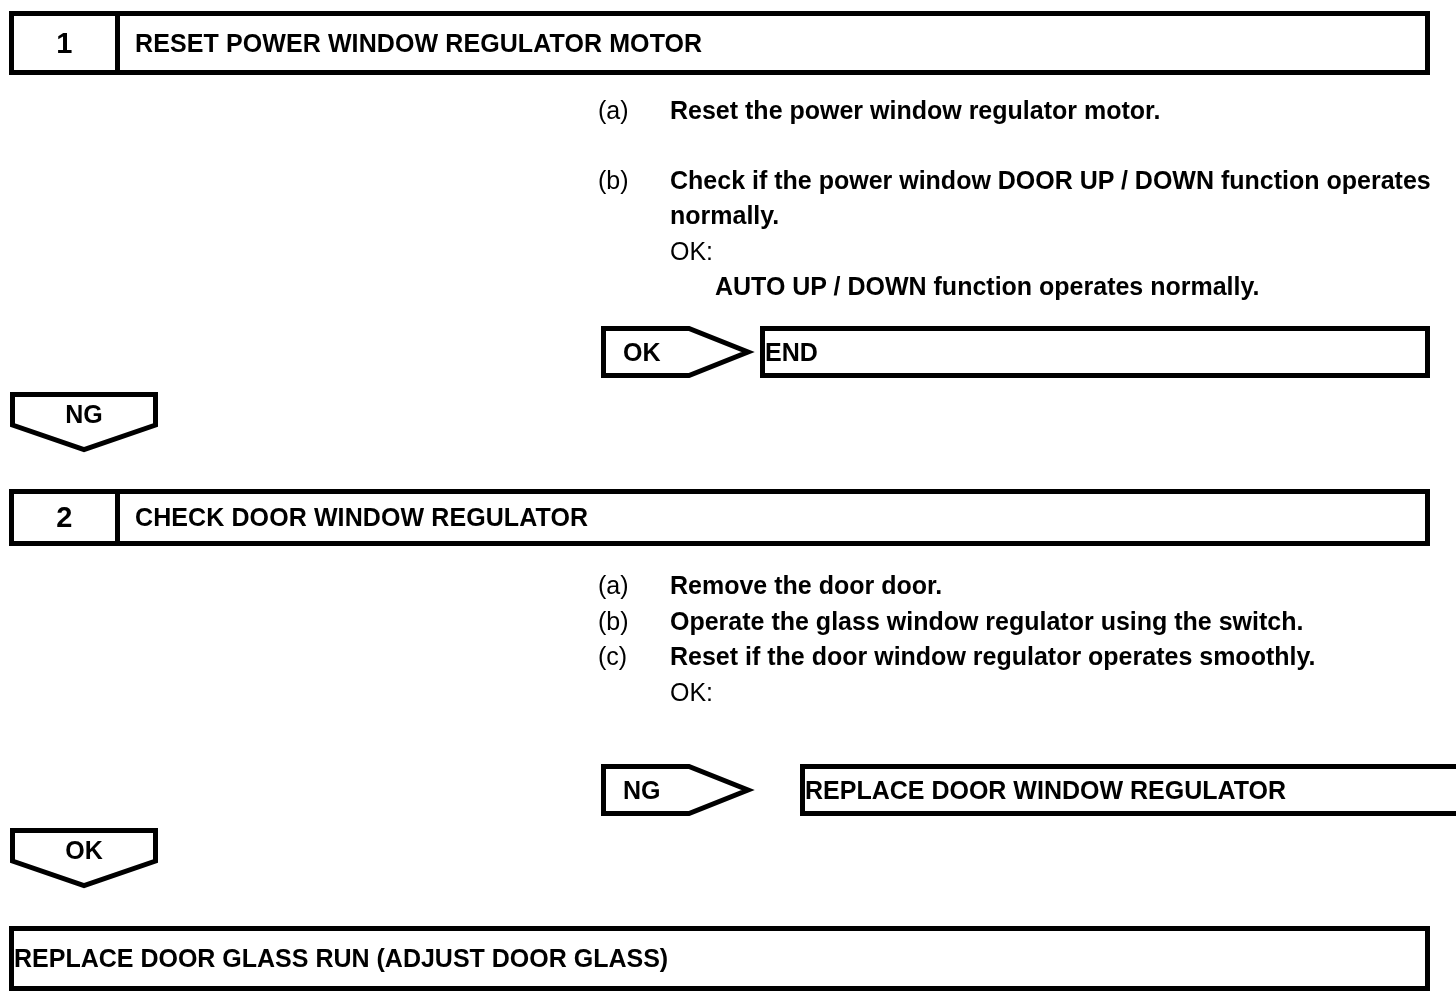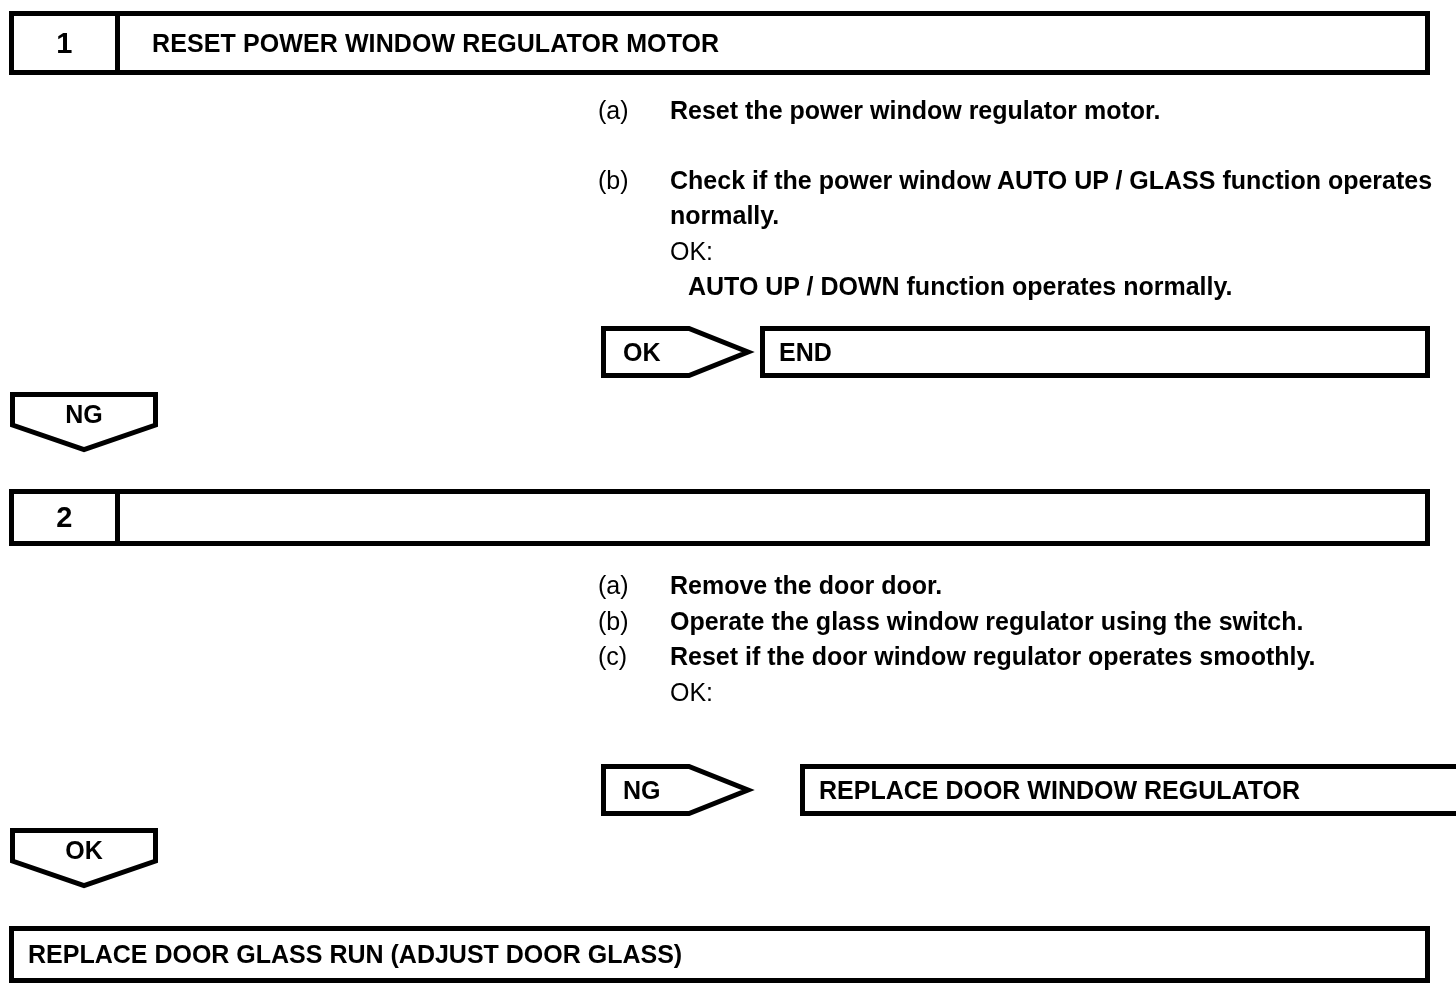--- a/index.html
+++ b/index.html
@@ -32,21 +32,21 @@
     display: flex;
     align-items: center;
     justify-content: center;
     font-size: 29px;
     font-weight: bold;
     letter-spacing: 0.5px;
   }
   .step-title {
     display: flex;
     align-items: center;
-    padding-left: 32px;
+    padding-left: 15px;
     font-size: 25px;
     font-weight: bold;
     letter-spacing: 0.1px;
     white-space: nowrap;
   }
 
   
   .step-body {
     position: absolute;
     font-size: 25px;
@@ -67,21 +67,21 @@
   }
   .spacer-row {
     height: 34px;
   }
   .ok-label {
     font-weight: normal;
     margin-left: 72px;
   }
   .ok-result {
     font-weight: bold;
-    margin-left: 90px;
+    margin-left: 117px;
   }
 
   
   .tag-right {
     position: absolute;
     width: 150px;
     height: 52px;
   }
   .tag-right svg, .tag-down svg {
     display: block;
@@ -120,21 +120,20 @@
   }
 
   
   .result-box {
     position: absolute;
     box-sizing: border-box;
     border: 5px solid #000;
     background: #fff;
     display: flex;
     align-items: center;
-    padding-left: 14px;
     font-size: 25px;
     font-weight: bold;
     white-space: nowrap;
   }
 </style>
 </head>
 <body>
 
 <div class="step-box" style="left:9px; top:11px; width:1421px; height:64px;">
   <div class="step-num">1</div>
@@ -142,21 +141,21 @@
 </div>
 
 <div class="step-body" style="left:598px; top:93px; width:840px;">
   <div class="proc-row">
     <span class="proc-label">(a)</span>
     <span class="proc-text">Reset the power window regulator motor.</span>
   </div>
   <div class="spacer-row"></div>
   <div class="proc-row">
     <span class="proc-label">(b)</span>
-    <span class="proc-text">Check if the power window AUTO UP / GLASS function operates normally.</span>
+    <span class="proc-text">Check if the power window DOOR UP / DOWN function operates normally.</span>
   </div>
   <div class="ok-label">OK:</div>
   <div class="ok-result">AUTO UP / DOWN function operates normally.</div>
 </div>
 
 <div class="tag-right" style="left:601px; top:326px;">
   <svg viewBox="0 0 150 52" preserveAspectRatio="none">
     <polygon points="2.5,2.5 88,2.5 147,26 88,49.5 2.5,49.5" fill="#ffffff" stroke="#000000" stroke-width="5" stroke-linejoin="miter"></polygon>
   </svg>
   <span class="tag-text">OK</span>
@@ -168,20 +167,21 @@
 
 <div class="tag-down" style="left:10px; top:392px;">
   <svg viewBox="0 0 148 60" preserveAspectRatio="none">
     <polygon points="2.5,2.5 145.5,2.5 145.5,33 74,57.5 2.5,33" fill="#ffffff" stroke="#000000" stroke-width="5" stroke-linejoin="miter"></polygon>
   </svg>
   <span class="tag-text">NG</span>
 </div>
 
 <div class="step-box" style="left:9px; top:489px; width:1421px; height:57px;">
   <div class="step-num">2</div>
+  <div class="step-title">CHECK DOOR WINDOW REGULATOR</div>
 </div>
 
 <div class="step-body" style="left:598px; top:568px; width:840px;">
   <div class="proc-row">
     <span class="proc-label">(a)</span>
     <span class="proc-text">Remove the door door.</span>
   </div>
   <div class="proc-row">
     <span class="proc-label">(b)</span>
     <span class="proc-text">Operate the glass window regulator using the switch.</span>
@@ -204,15 +204,15 @@
   <span>REPLACE DOOR WINDOW REGULATOR</span>
 </div>
 
 <div class="tag-down" style="left:10px; top:828px;">
   <svg viewBox="0 0 148 60" preserveAspectRatio="none">
     <polygon points="2.5,2.5 145.5,2.5 145.5,33 74,57.5 2.5,33" fill="#ffffff" stroke="#000000" stroke-width="5" stroke-linejoin="miter"></polygon>
   </svg>
   <span class="tag-text">OK</span>
 </div>
 
-<div class="result-box" style="left:9px; top:926px; width:1421px; height:57px;">
+<div class="result-box" style="left:9px; top:926px; width:1421px; height:65px;">
   <span>REPLACE DOOR GLASS RUN (ADJUST DOOR GLASS)</span>
 </div>
 
 </body></html>

